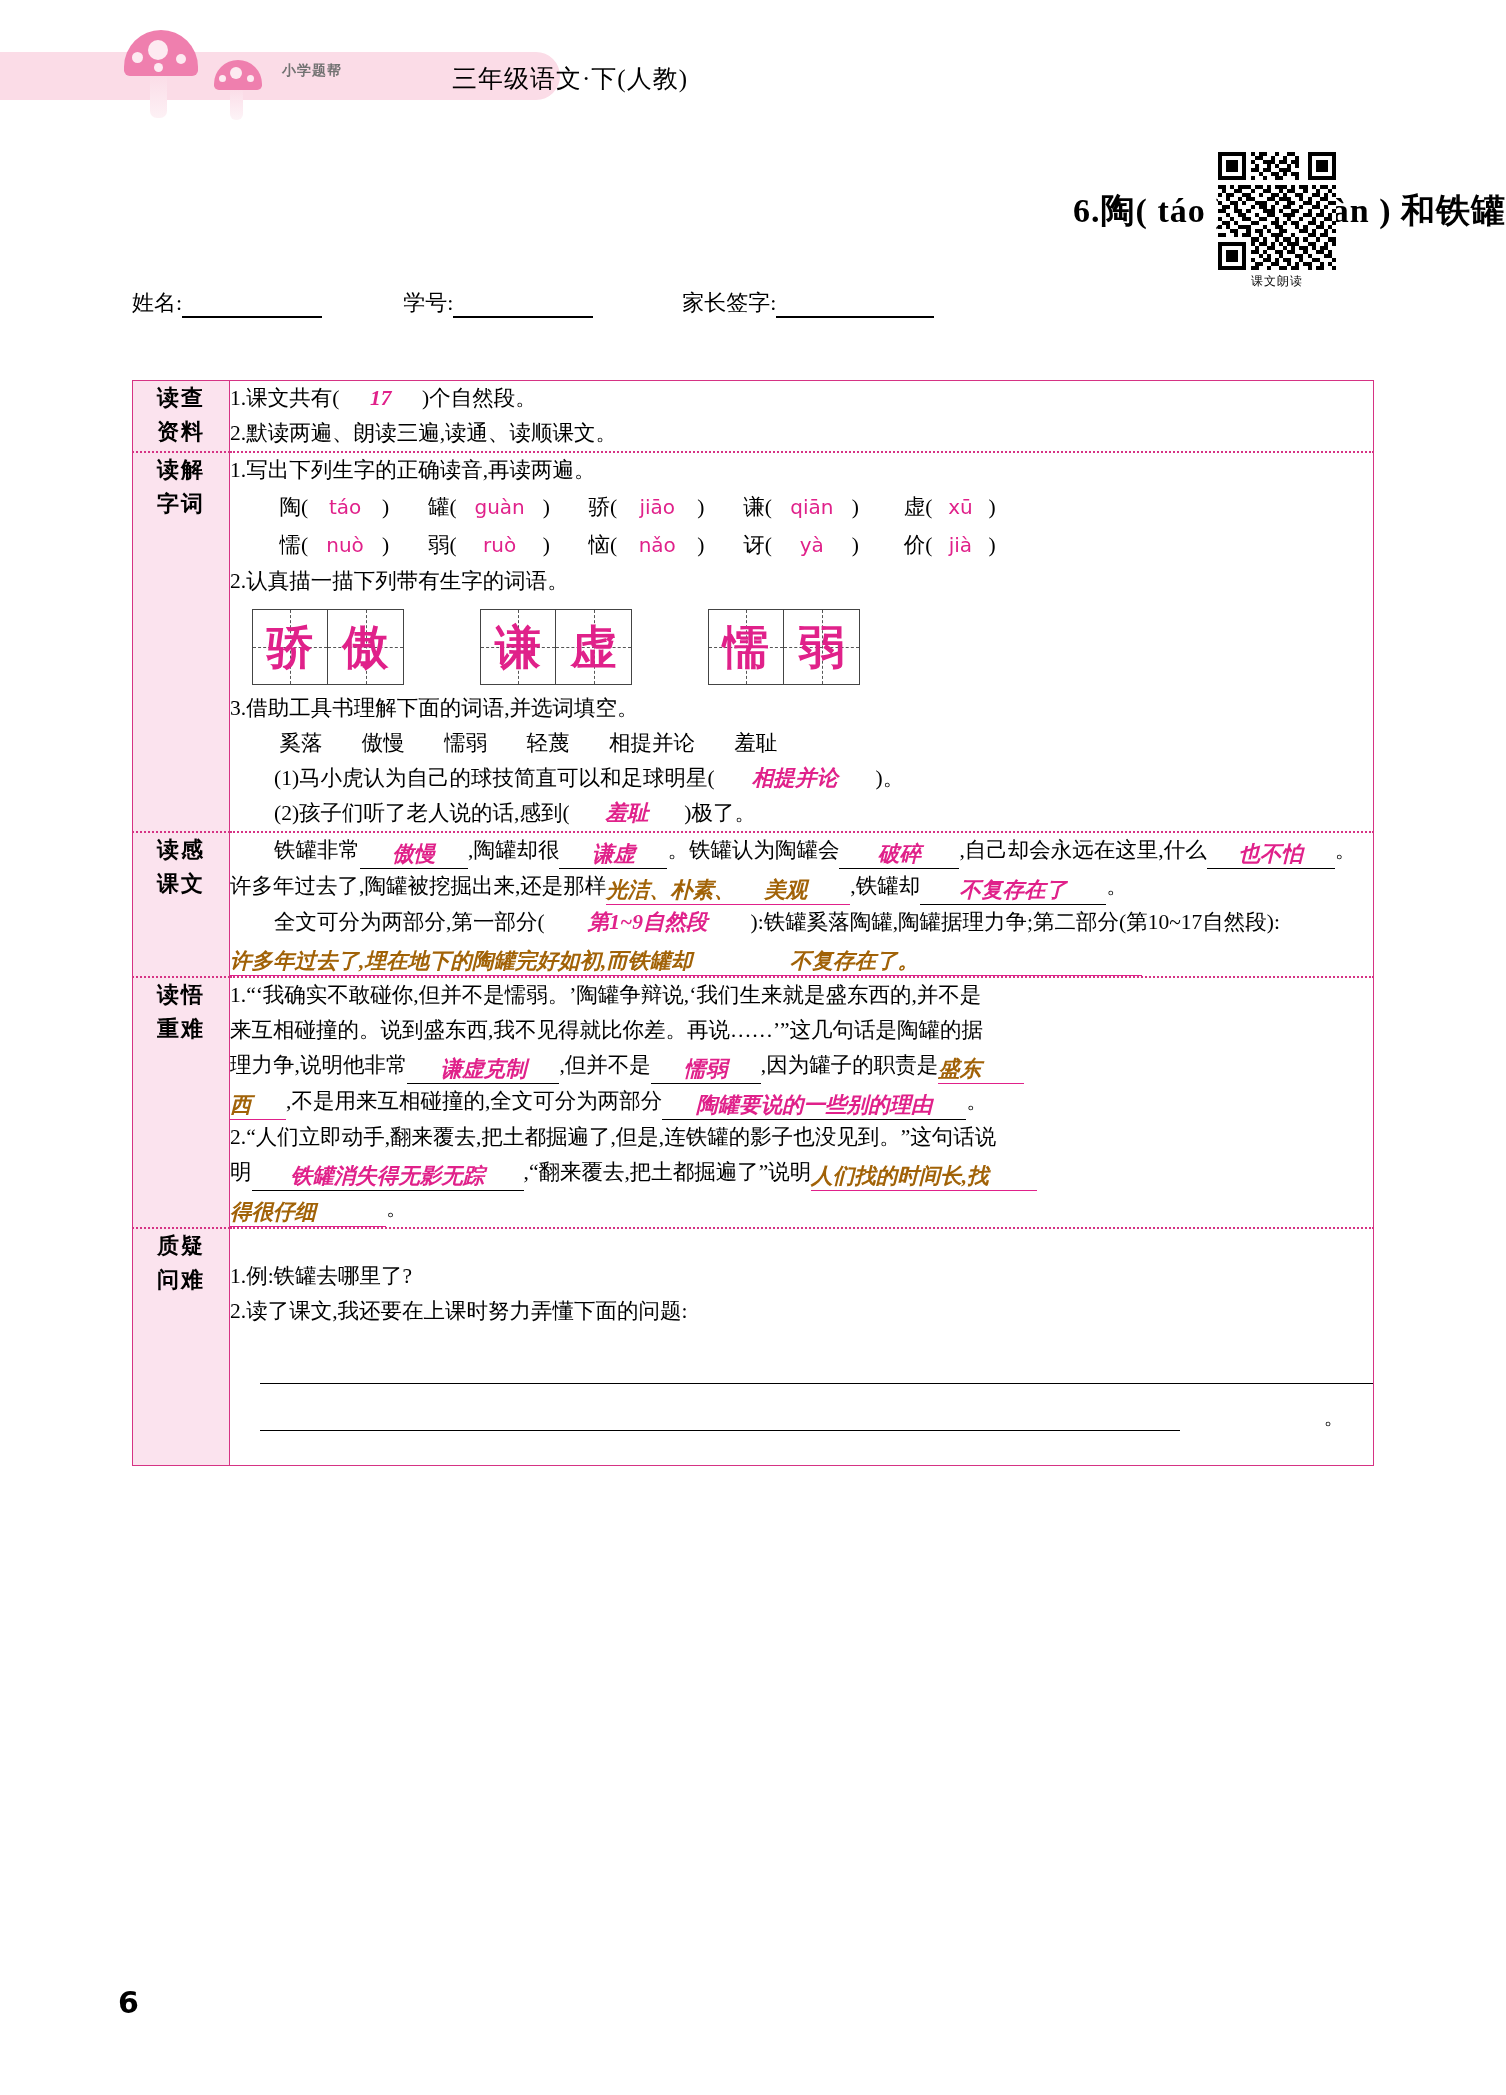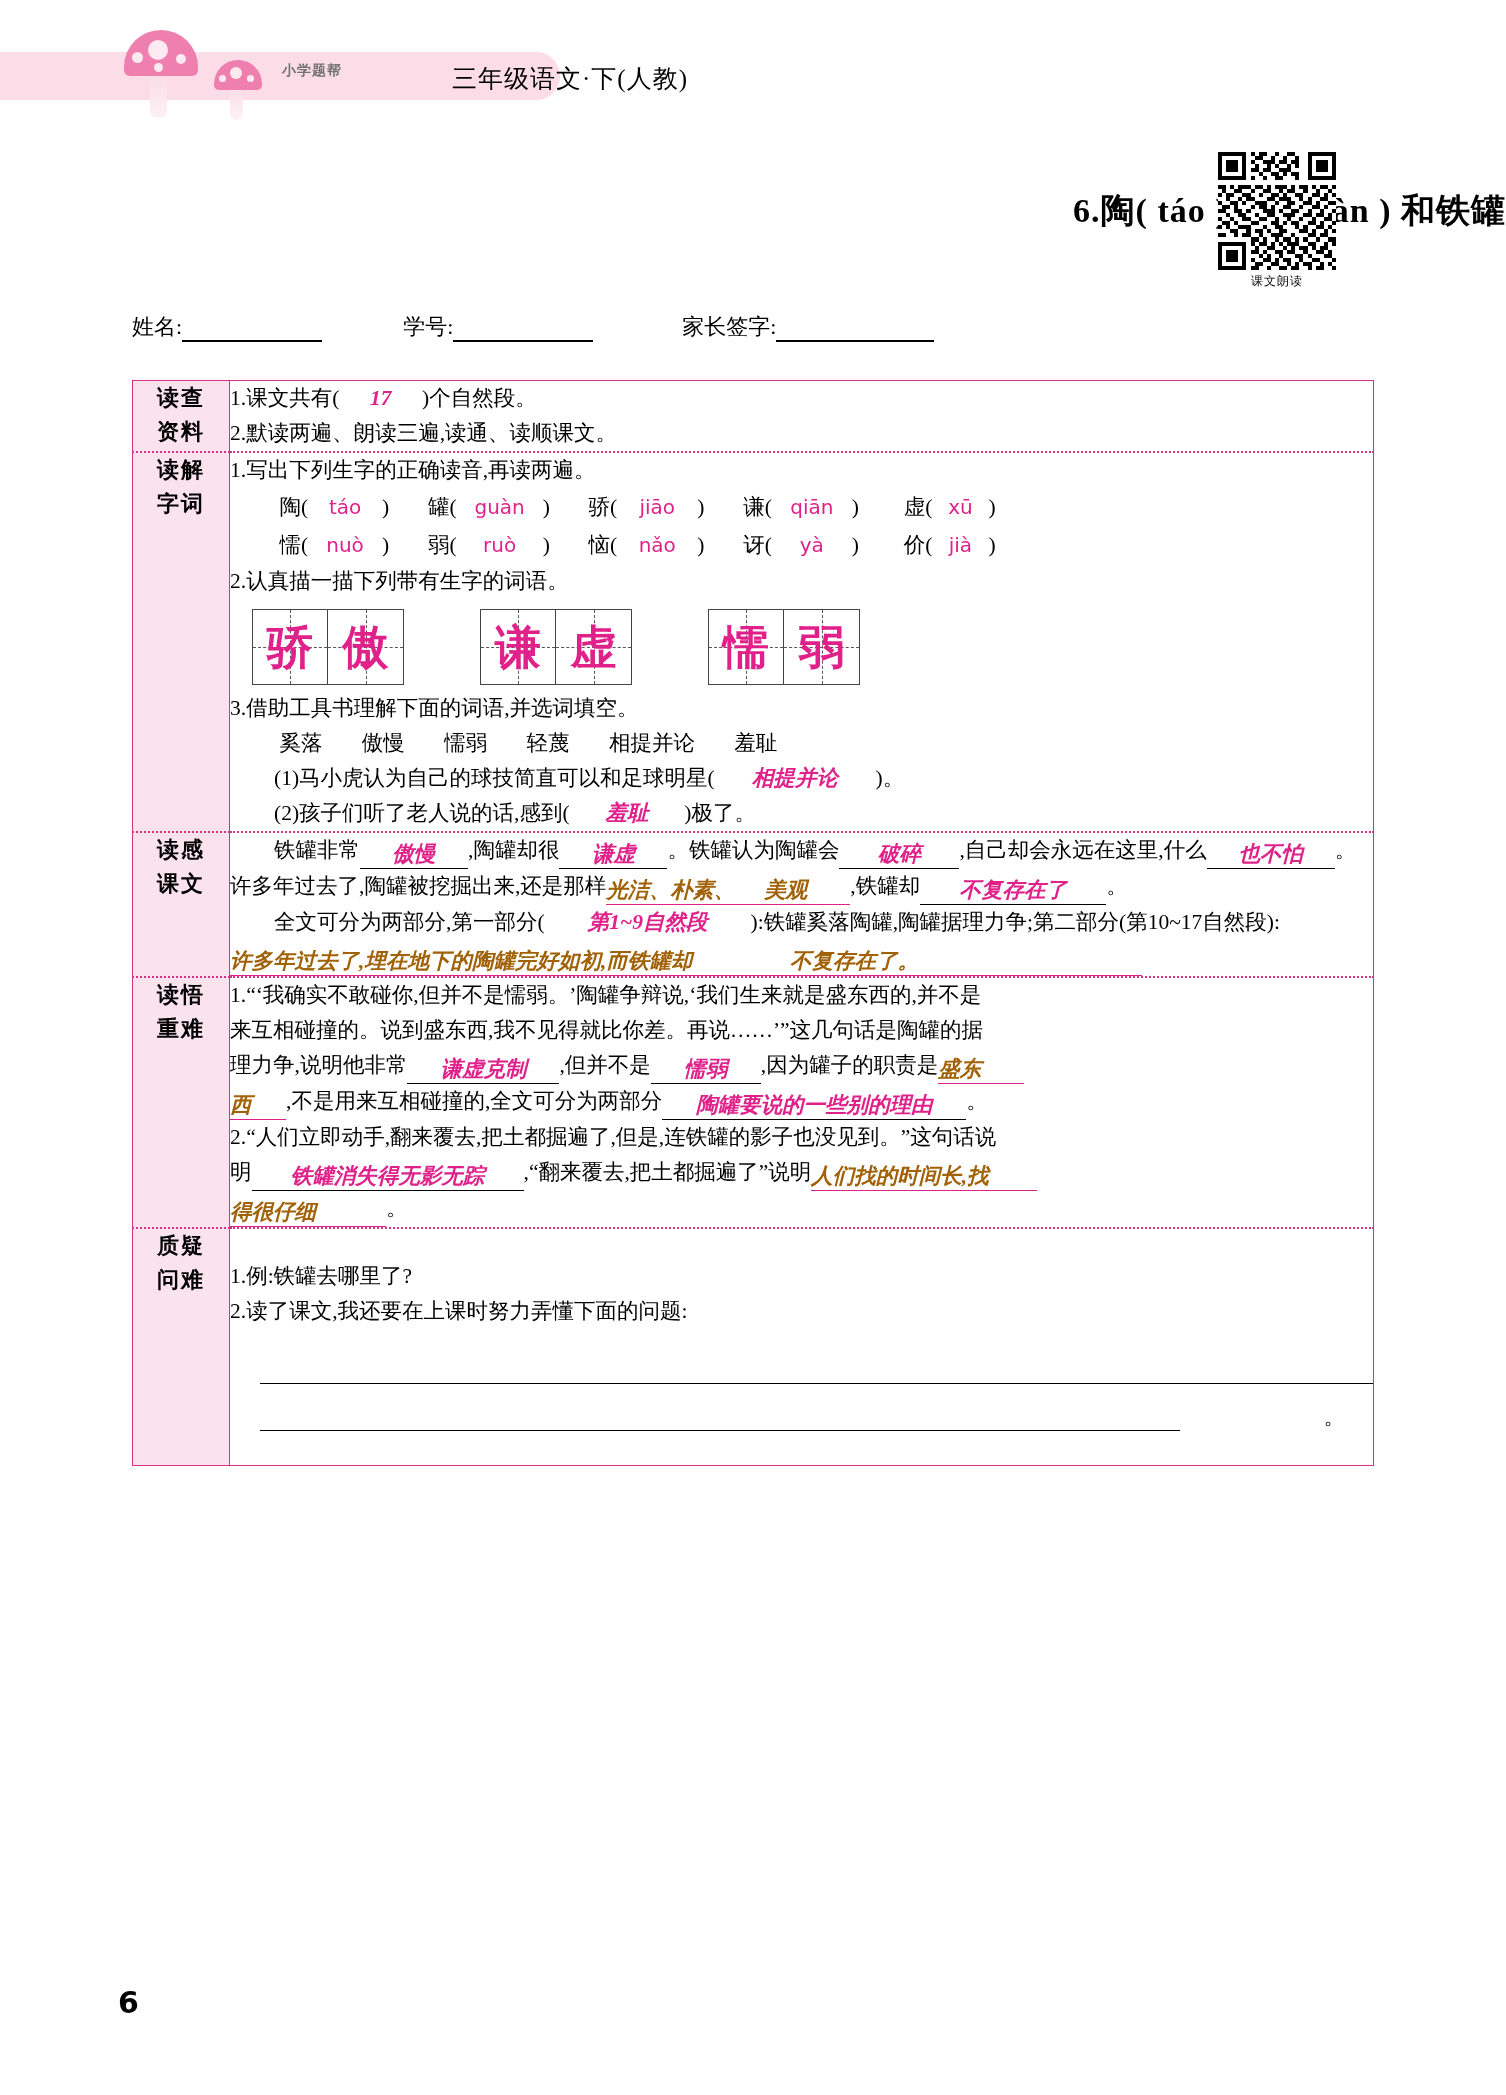--- a/index.html
+++ b/index.html
@@ -68,21 +68,21 @@
   .qr-label{
     text-align:center; font-size:12px; margin-top:3px; width:118px;
     letter-spacing:1px;
   }
 
   
   .name-row{
     position:absolute; left:132px; top:288px; width:1100px; height:34px;
     font-size:22px;
   }
-  .name-row .fld{display:inline-block;margin-top:24px;}
+  .name-row .fld{display:inline-block;}
   .name-row .lbl{vertical-align:bottom;}
   .uline{
     display:inline-block; border-bottom:2px solid #000;
     vertical-align:bottom; height:20px;
   }
   .gapA{display:inline-block;width:70px;}
   .gapB{display:inline-block;width:78px;}
 
   
   table.sheet{

